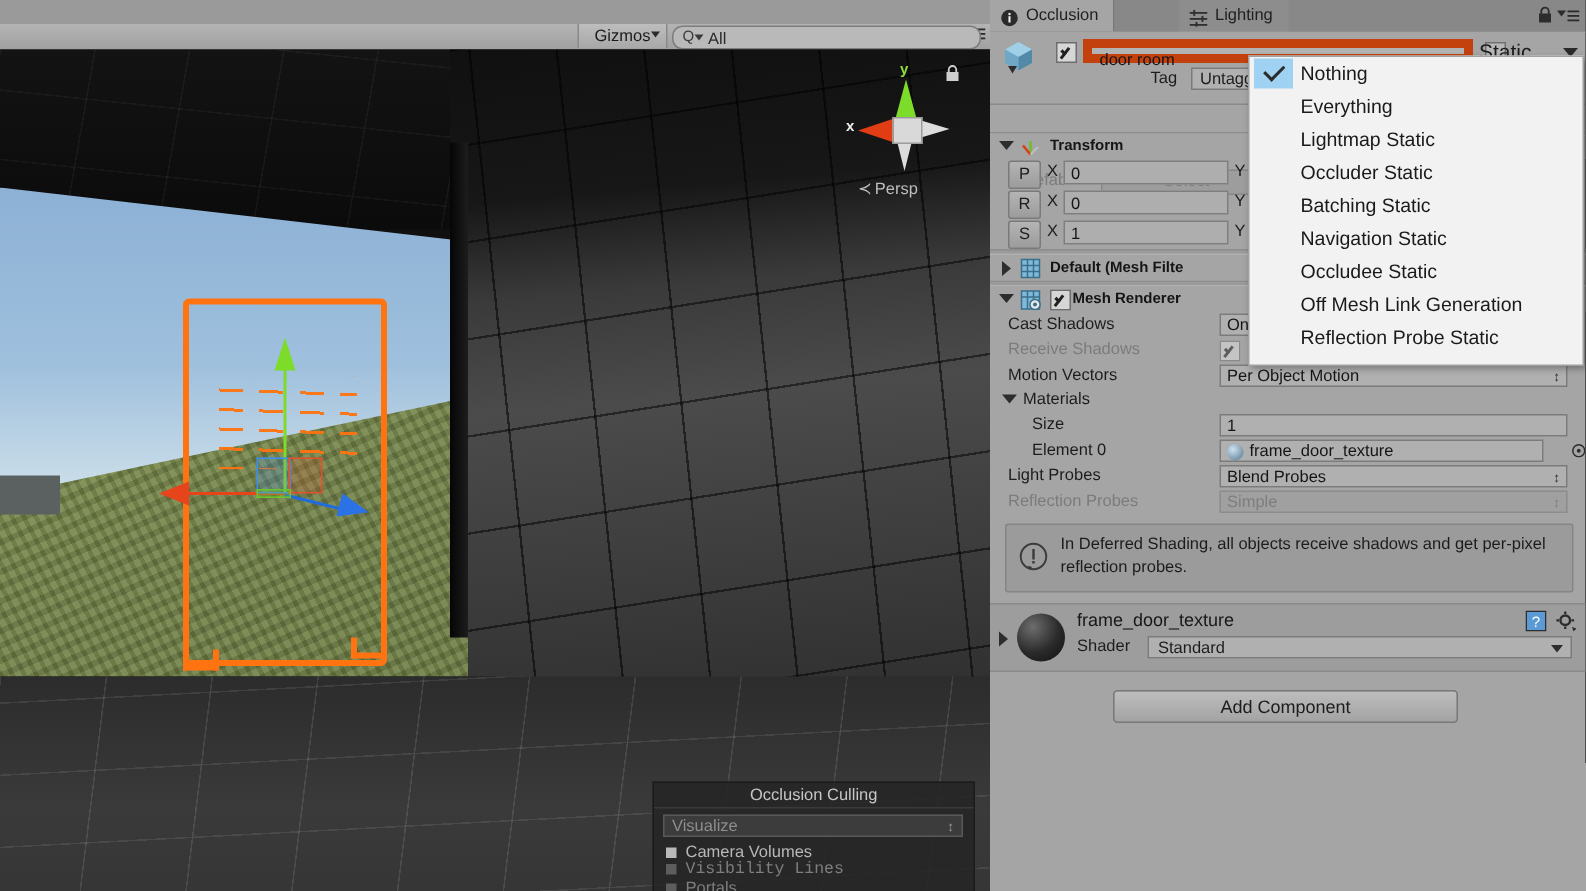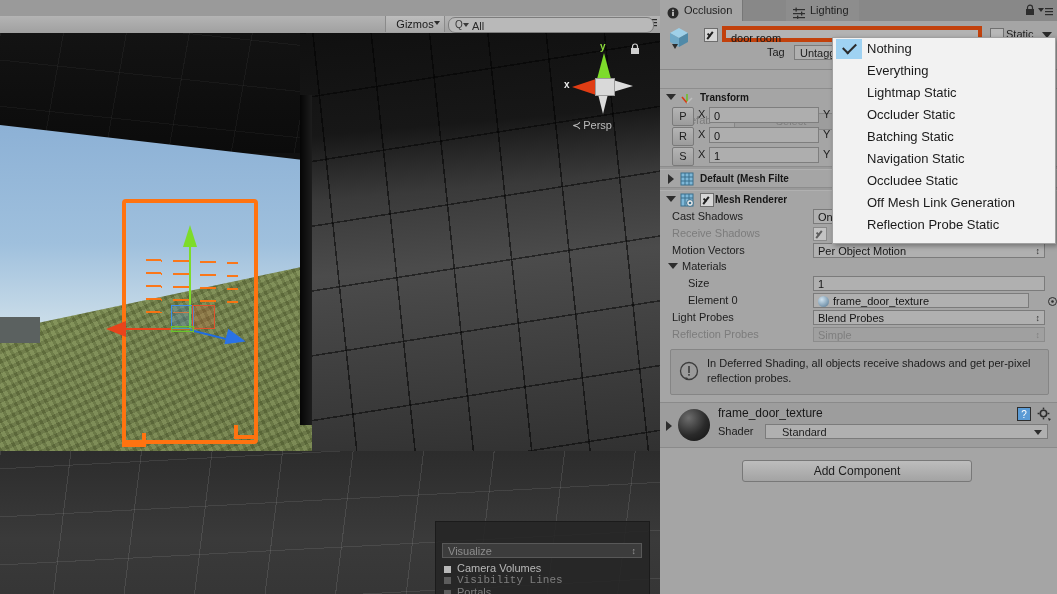--- a/index.html
+++ b/index.html
@@ -115,24 +115,24 @@
   .lock-ic{position:absolute;right:22px;top:4px;width:10px;height:12px;}
   .menu-ic{position:absolute;right:4px;top:6px;width:15px;height:9px;}
 
   .insp-body{position:absolute;left:0;top:21px;width:397px;height:573px;}
 
   .hdr-block{position:relative;height:48px;background:#a5a5a5;border-bottom:1px solid #898989;}
   .cube-ic{position:absolute;left:6px;top:4px;width:26px;height:26px;}
   .active-cb{position:absolute;left:44px;top:7px;width:12px;height:12px;background:#d6d6d6;border:1px solid #6d6d6d;}
   .active-cb:after{content:"";position:absolute;left:2px;top:5px;width:4px;height:2px;background:#1f1f1f;transform:rotate(45deg);}
   .active-cb:before{content:"";position:absolute;left:4px;top:2px;width:2px;height:9px;background:#1f1f1f;transform:rotate(38deg);}
-  .name-field{position:absolute;left:62px;top:5px;width:260px;height:16px;background:#b3b3b3;border:4px solid #c2410c;
+  .name-field{position:absolute;left:62px;top:5px;width:260px;height:16px;background:#b3b3b3;border:6px solid #c2410c;
     color:#151515;font-size:11px;line-height:16px;padding-left:5px;box-sizing:border-box;}
   .static-cb{position:absolute;left:330px;top:7px;width:12px;height:12px;background:#b8b8b8;border:1px solid #707070;}
-  .static-lbl{position:absolute;left:346px;top:5px;font-size:11px;line-height:16px;text-align:center;}
+  .static-lbl{position:absolute;left:326px;top:5px;font-size:14px;line-height:16px;text-align:center;}
   .static-caret{position:absolute;left:382px;top:11px;border-left:5px solid transparent;border-right:5px solid transparent;border-top:6px solid #2a2a2a;}
   .tag-lbl{position:absolute;left:107px;top:25px;font-size:11px;}
   .tag-field{position:absolute;left:134px;top:24px;width:112px;height:15px;background:#b0b0b0;border:1px solid #7b7b7b;
     font-size:11px;line-height:15px;padding-left:5px;box-sizing:border-box;}
   .prefab-lbl2{position:absolute;left:19px;top:44px;font-size:11px;color:#7c7c7c;}
   .prefab-select{position:absolute;left:74px;top:43px;width:112px;height:15px;background:#9d9d9d;border:1px solid #868686;
     color:#7e7e7e;font-size:11px;line-height:15px;text-align:center;}
 
   .comp-sep{height:2px;background:#9a9a9a;border-top:1px solid #8d8d8d;border-bottom:1px solid #b0b0b0;}
   .comp-hdr{position:relative;height:17px;background:#a5a5a5;}
@@ -177,21 +177,21 @@
   .helpbox .warn{position:absolute;left:8px;top:11px;width:20px;height:20px;}
   .helpbox .txt{position:absolute;left:36px;top:6px;right:8px;font-size:11px;line-height:15px;color:#1c1c1c;}
 
   .mat-preview{position:relative;height:44px;background:#9d9d9d;border-top:1px solid #8a8a8a;border-bottom:1px solid #8a8a8a;margin-top:7px;}
   .mat-fo{position:absolute;left:6px;top:18px;width:0;height:0;border-top:5px solid transparent;border-bottom:5px solid transparent;border-left:6px solid #2d2d2d;}
   .mat-sphere{position:absolute;left:18px;top:6px;width:32px;height:32px;border-radius:50%;
     background:radial-gradient(circle at 33% 28%,#6d6d6d,#2a2a2a 55%,#101010);}
   .mat-name{position:absolute;left:58px;top:3px;font-size:12px;color:#171717;}
   .mat-shader-lbl{position:absolute;left:58px;top:22px;font-size:11px;}
   .mat-shader-dd{position:absolute;left:105px;top:21px;width:283px;height:15px;background:#b0b0b0;border:1px solid #7b7b7b;
-    font-size:11px;line-height:15px;padding-left:16px;box-sizing:border-box;}
+    font-size:11px;line-height:15px;padding-left:6px;box-sizing:border-box;}
   .mat-shader-dd .dncar{position:absolute;right:5px;top:5px;border-left:4px solid transparent;border-right:4px solid transparent;border-top:5px solid #2d2d2d;}
   .mat-help{position:absolute;right:26px;top:4px;width:14px;height:14px;}
   .mat-gear{position:absolute;right:6px;top:4px;width:14px;height:14px;}
 
   .addcomp-wrap{position:relative;height:40px;}
   .addcomp{position:absolute;left:82px;top:12px;width:228px;height:20px;
     background:linear-gradient(#bdbdbd,#a3a3a3);border:1px solid #787878;border-radius:3px;
     text-align:center;font-size:12px;line-height:20px;color:#1d1d1d;}
 
   
@@ -272,20 +272,21 @@
         <div class="ax-xcone"></div>
         <div class="ax-right"></div>
         <div class="ax-down"></div>
         <div class="ax-cube"></div>
         <div class="ax-persp">
           <span class="lt">≺</span><span>Persp</span>
         </div>
       </div>
 
       <div id="occlusion-panel">
+        <div class="occ-title">Occlusion Culling</div>
         <div class="occ-dd">
           <span>Visualize</span>
           <span class="updown">↕</span>
         </div>
         <div class="occ-row" style="top:40px;">
           <span class="occ-box"></span><span style="color:#b8b8b8;">Camera Volumes</span>
         </div>
         <div class="occ-row" style="top:52px;font-family:Liberation Mono, monospace;">
           <span class="occ-box dim"></span><span style="color:#7e7e7e;">Visibility Lines</span>
         </div>

